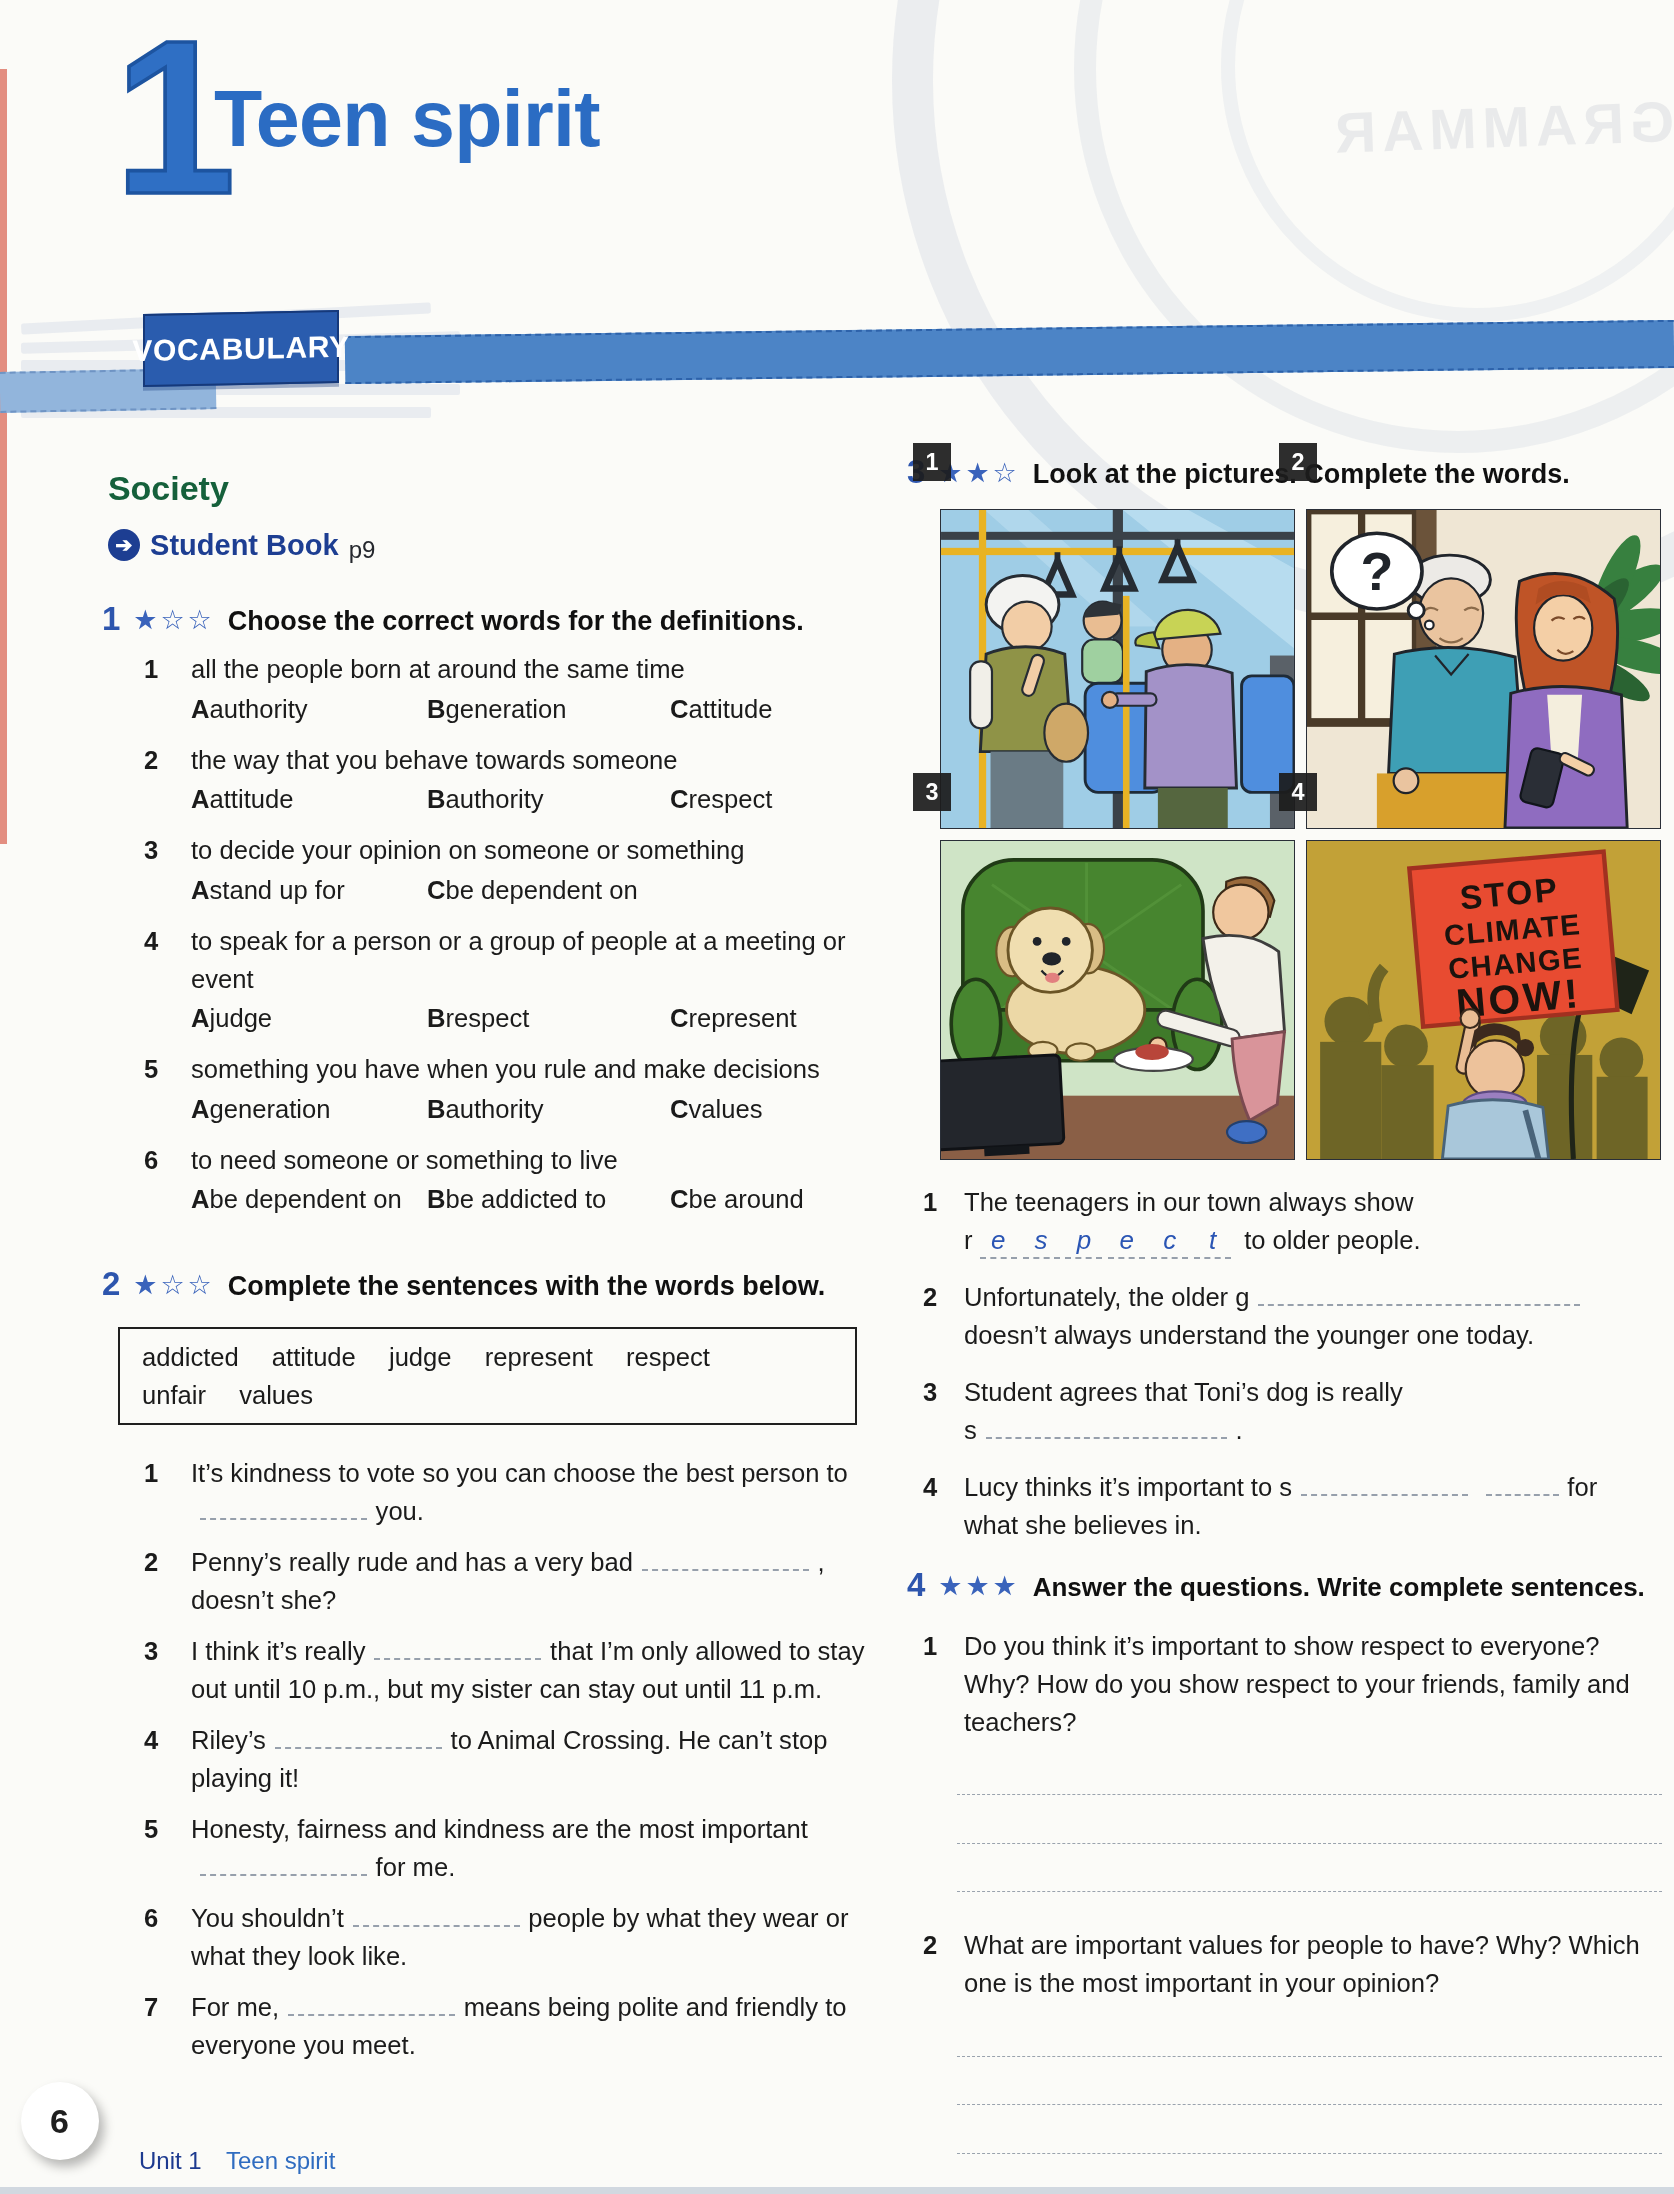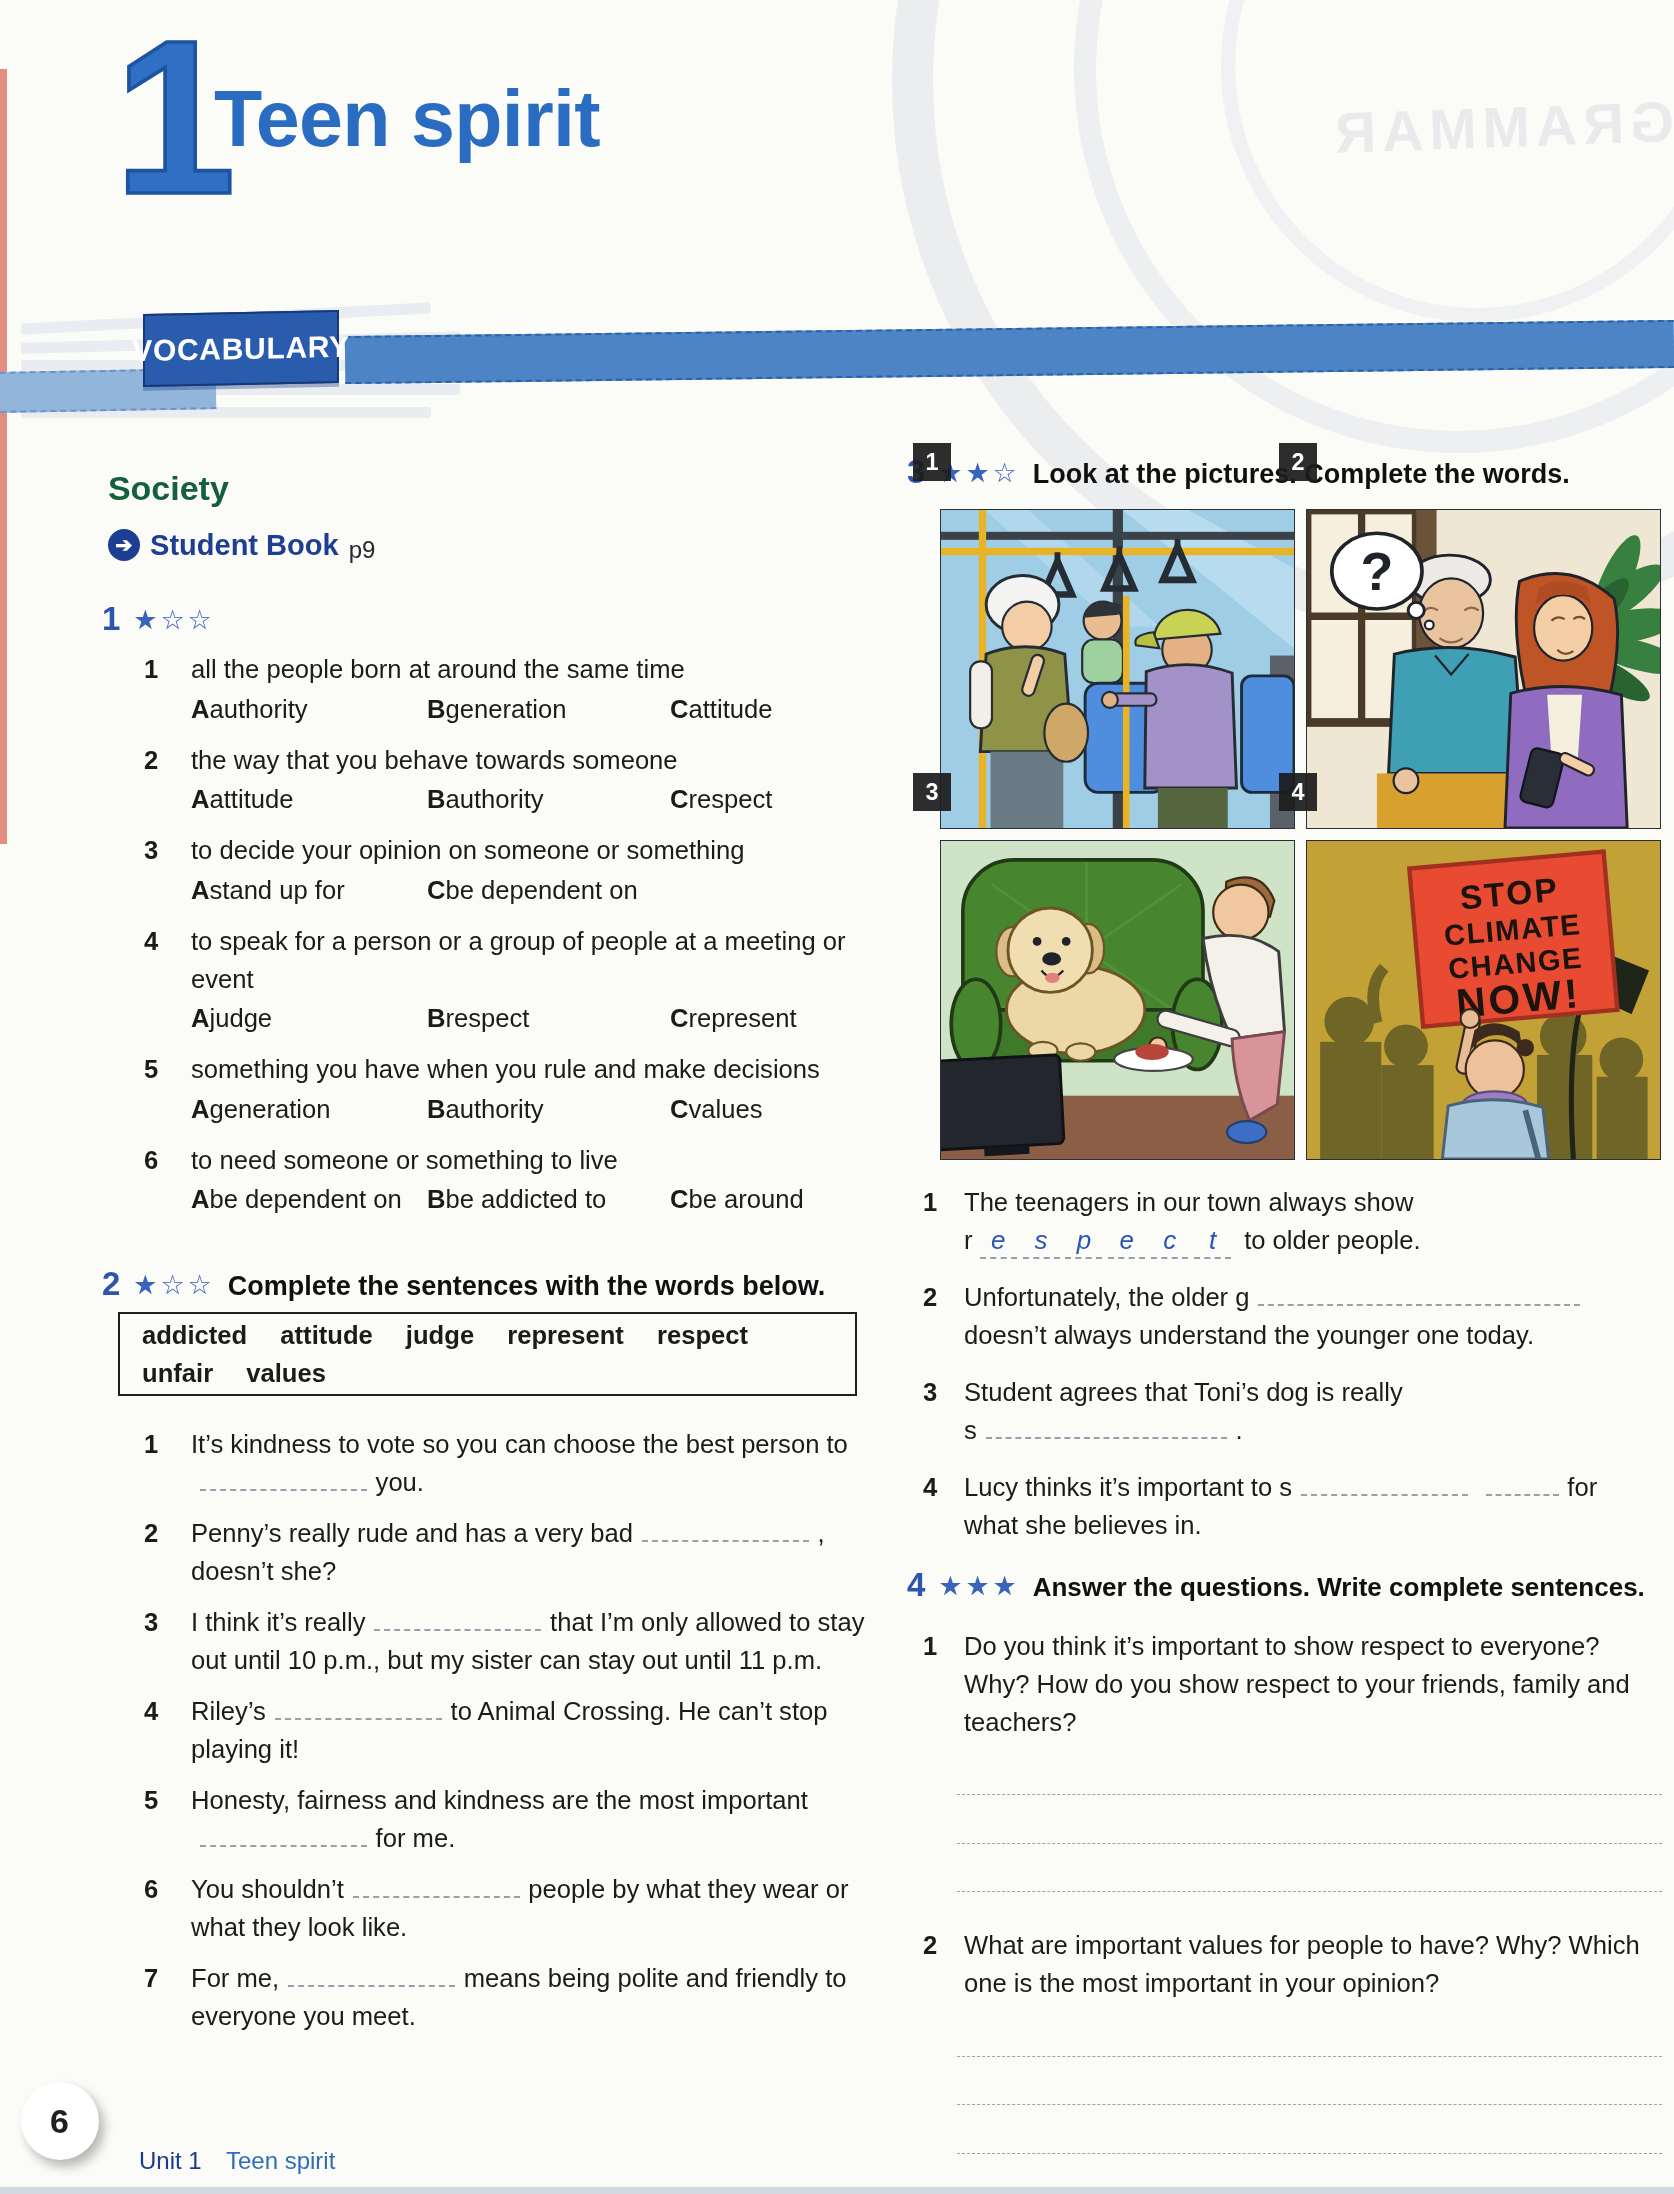--- a/index.html
+++ b/index.html
@@ -81,22 +81,22 @@
   .stars   { font-size:27px; color:#3a63bb; letter-spacing:2.9px; flex:0 0 auto; position:relative; top:-1.5px; white-space:nowrap; }
   .ex-instr{ font-size:27px; font-weight:700; color:#101010; }
 
   .q-item { display:flex; margin:13px 0 0 42px; }
   .q-item.first { margin-top:10.2px; }
   .q-num  { width:47px; font-weight:700; flex:0 0 auto; }
   .q-body { flex:1; }
   .opts { display:grid; grid-template-columns:236px 243px 1fr; margin-top:1.5px; }
 
   .word-box {
-    border:2.2px solid #1f1f1f; margin:7px 0 0 16px; padding:2px 22px;
-    font-weight:700; word-spacing:26px; width:739px;
+    border:2.2px solid #1f1f1f; margin:22px 0 0 16px; padding:9px 22px;
+    font-weight:400; word-spacing:26px; width:739px;
   }
   .blank {
     display:inline-block; width:167px; height:.85em;
     border-bottom:2.2px dashed #97a0ac; margin:0 8.8px; vertical-align:baseline;
   }
   .blank.w440 { width:322px; } .blank.w330 { width:241px; } .blank.w100 { width:73px; }
 
   
   .pic-grid { margin:16px 0 0 33px; display:grid; grid-template-columns:355px 355px; gap:11px; }
   .pic { position:relative; width:355px; height:320px; border:1.5px solid #2a2f38; background:#ddd; }
@@ -162,20 +162,21 @@
   <div class="sb-row">
     <span class="sb-icon">➔</span>
     <span class="sb-label">Student Book</span>
     <span class="sb-page">p9</span>
   </div>
 
   <section>
     <div class="ex-head">
       <span class="ex-num">1</span>
       <span class="stars"><span>★</span><span>☆</span><span>☆</span></span>
+      <span class="ex-instr">Choose the correct words for the definitions.</span>
     </div>
 
     <div class="q-item first">
       <span class="q-num">1</span>
       <div class="q-body">
         <div>all the people born at around the same time</div>
         <div class="opts">
           <span><b>A</b><span>authority</span></span>
           <span><b>B</b><span>generation</span></span>
           <span><b>C</b><span>attitude</span></span>

